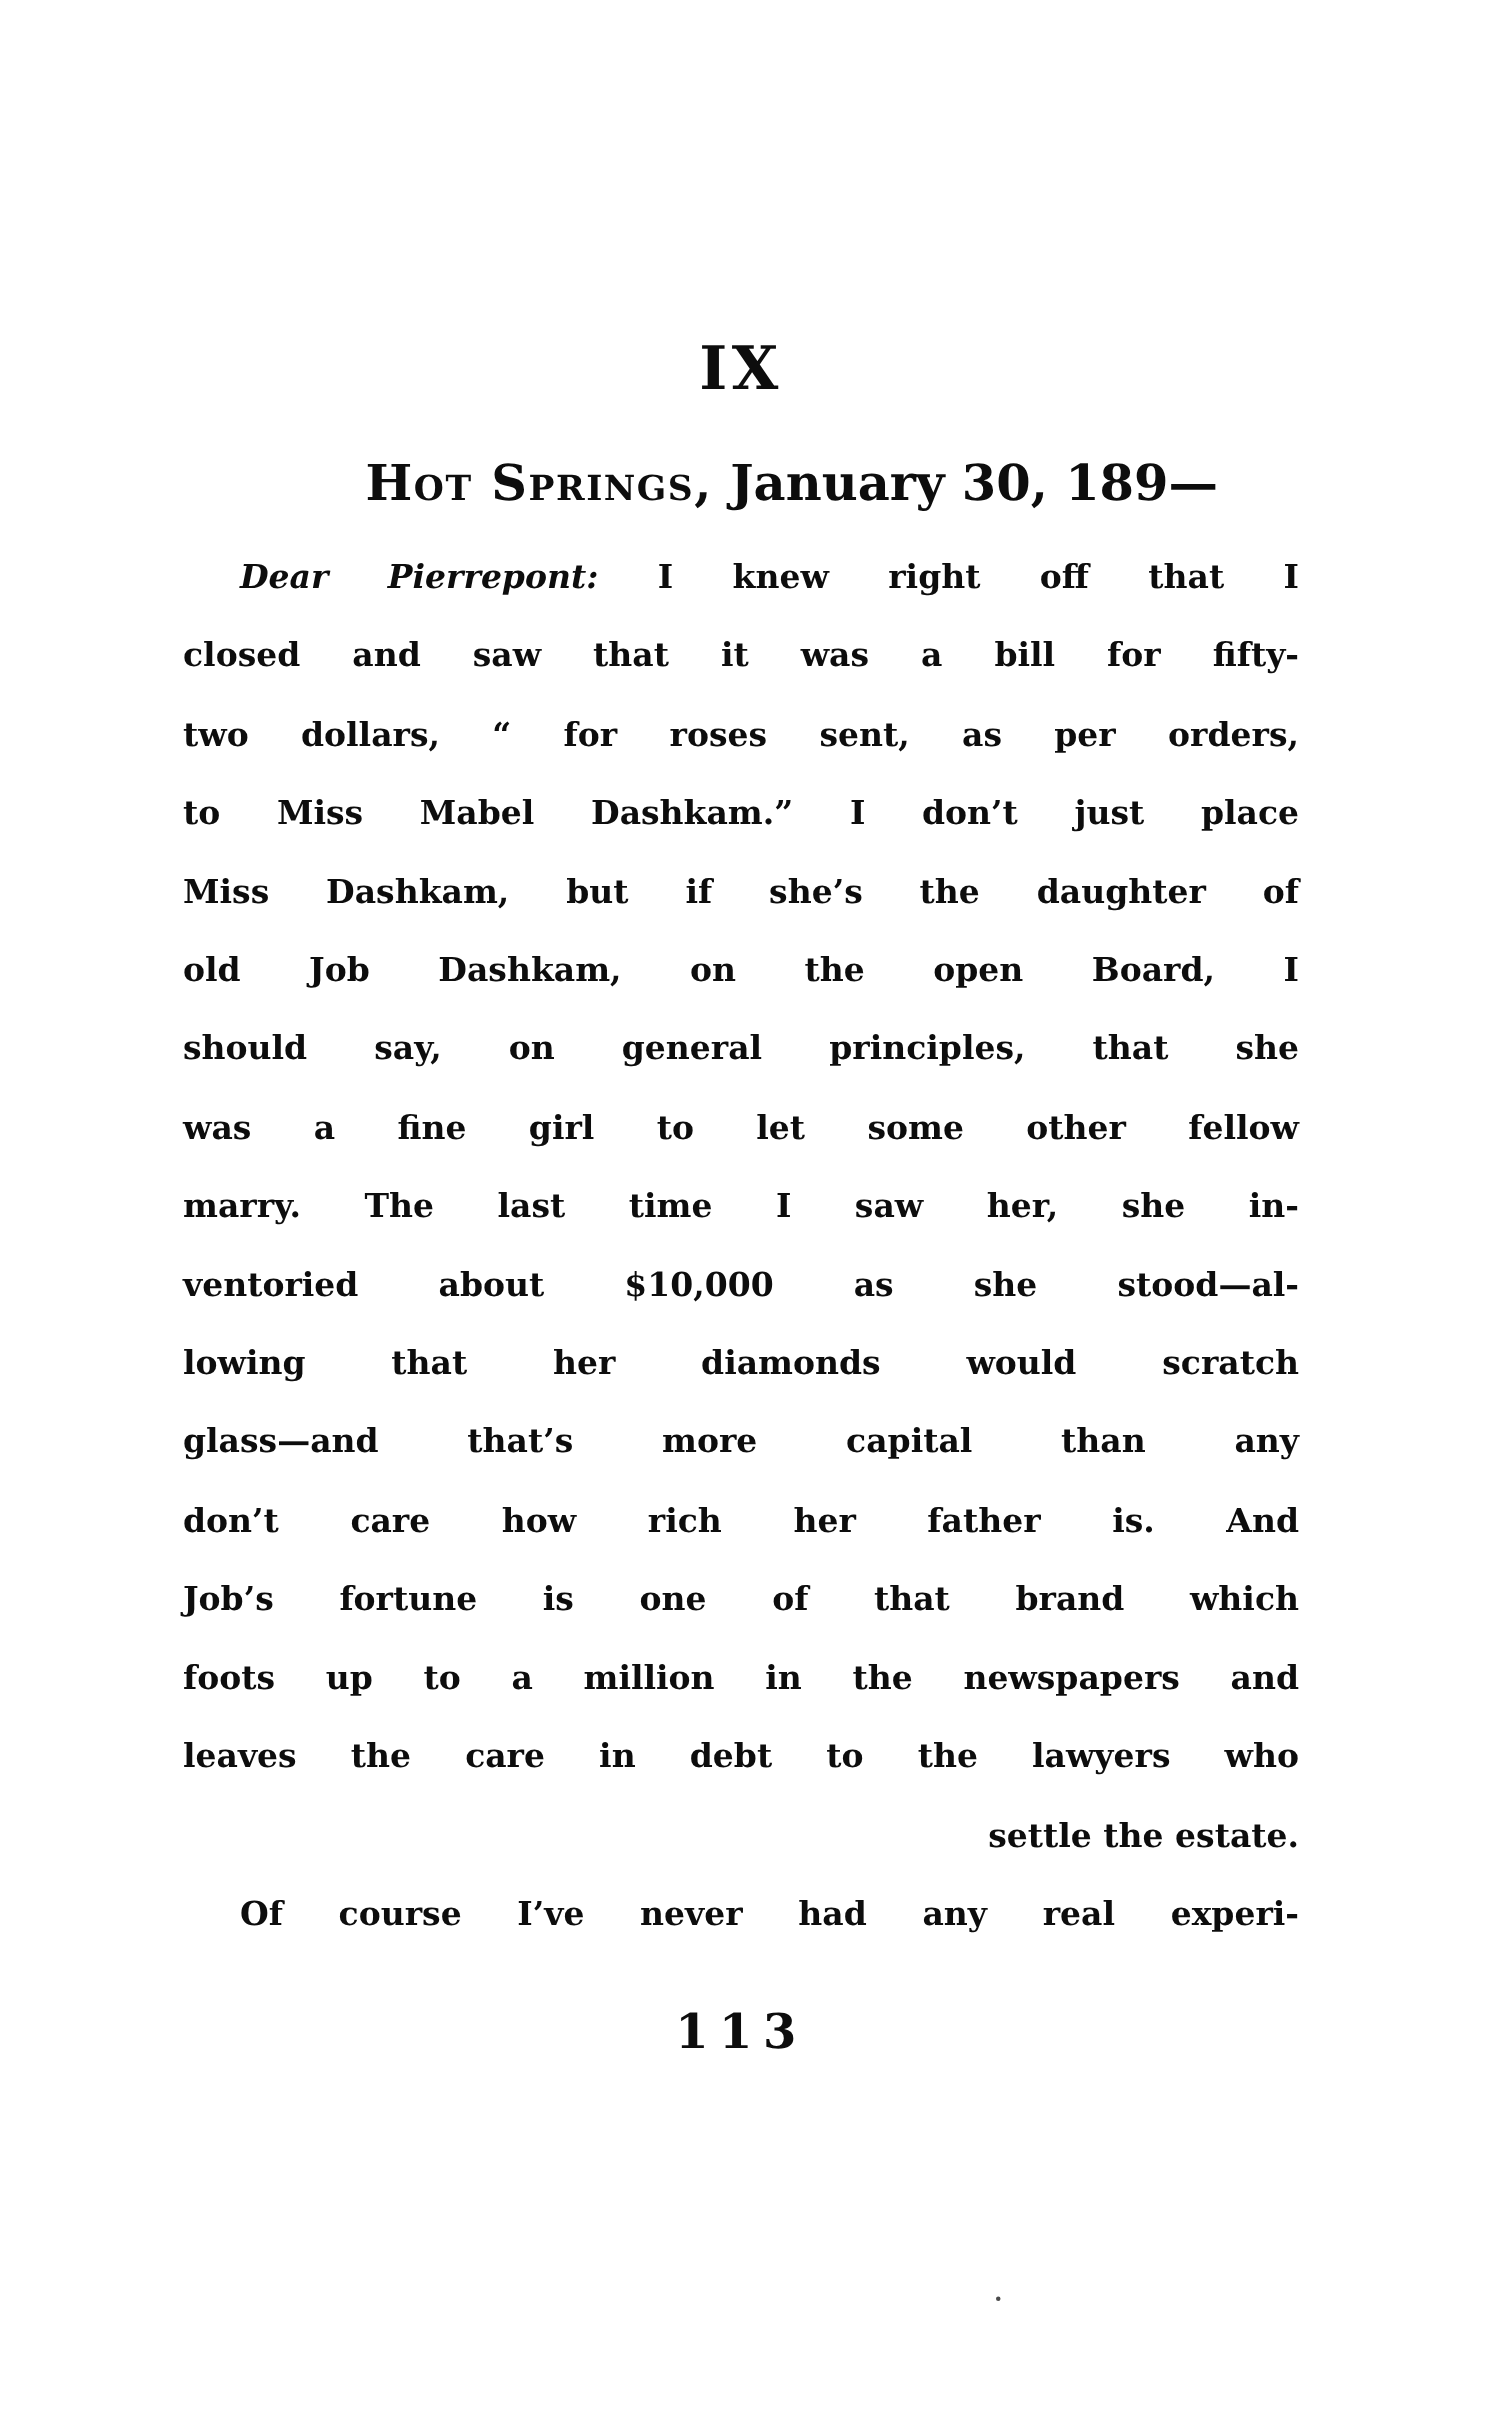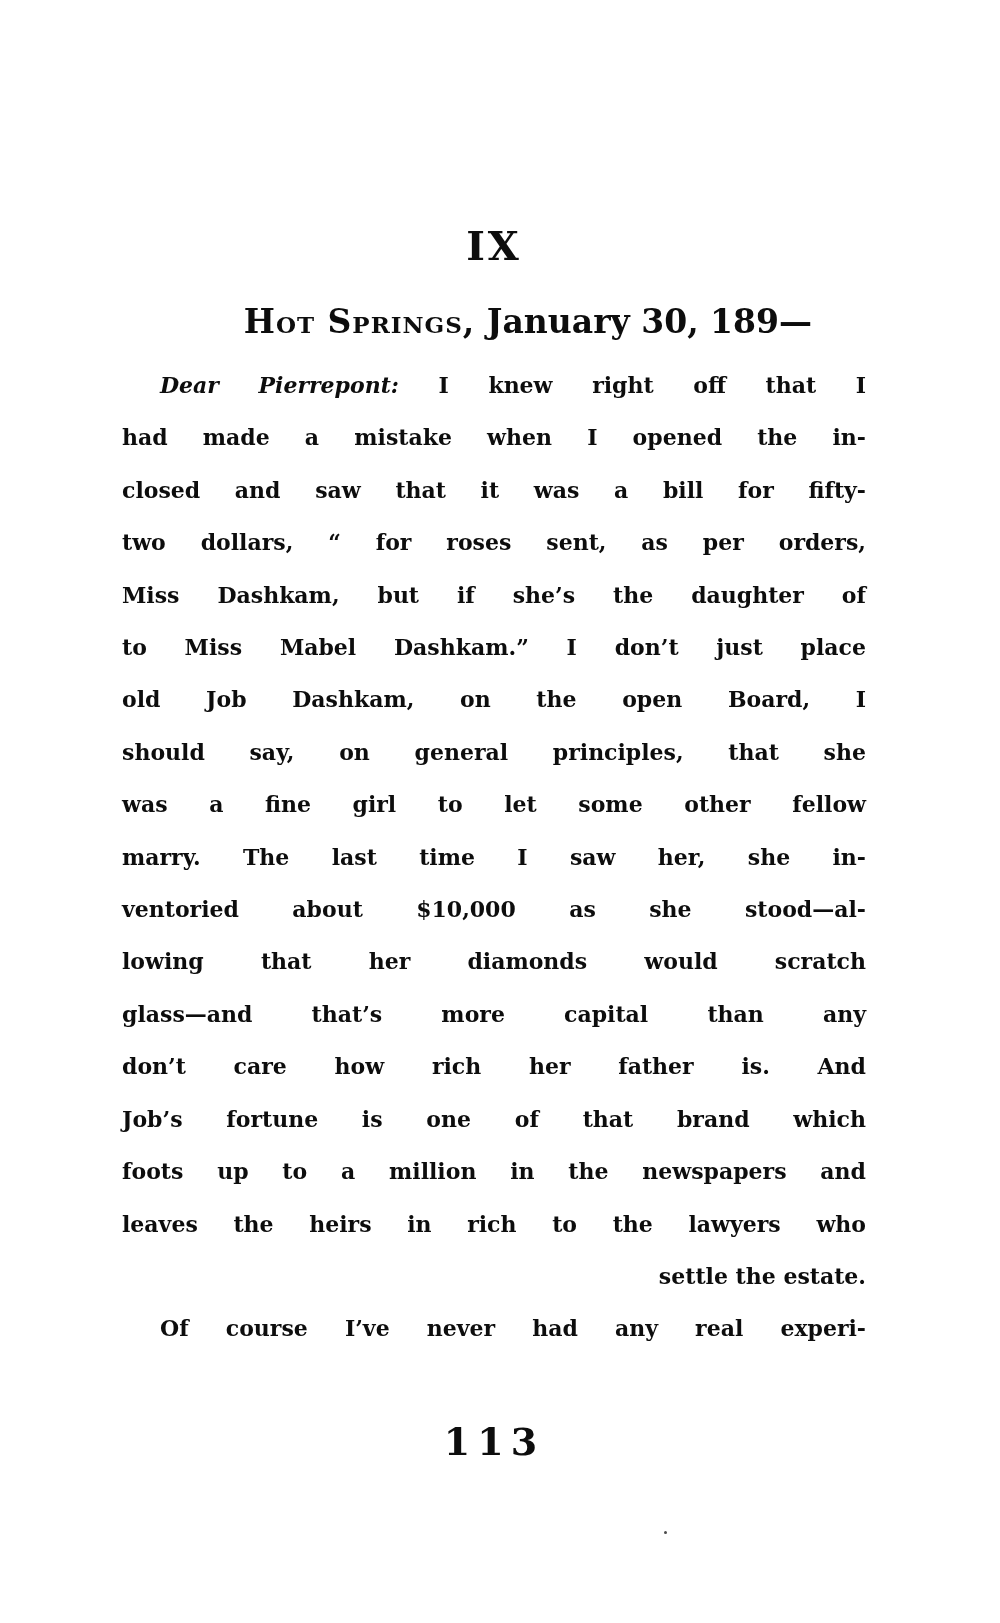--- a/index.html
+++ b/index.html
@@ -63,25 +63,25 @@
   }
   .line.indent {
     box-sizing: border-box;
     padding-left: 38px;
   }
   .italic {
     font-style: italic;
   }
   .pagenum {
     position: absolute;
-    top: 1424px;
+    top: 1336px;
     left: 122px;
     width: 744px;
     text-align: center;
-    font-size: 38px;
+    font-size: 32px;
     font-weight: bold;
     letter-spacing: 7px;
     line-height: 36px;
   }
   .speck {
     position: absolute;
     left: 664px;
     top: 1531px;
     width: 3px;
     height: 3px;
@@ -98,36 +98,35 @@
 
   <div class="dateline">
     <span class="sc">Hot Springs,</span><span> January 30, 189—</span>
   </div>
 
   <div class="letter-body">
     <div class="line j indent">
       <span class="italic">Dear Pierrepont:</span><span> I knew right off that I</span>
     </div>
 
-  <div class="line j">had made a mistake when I opened the in-</div>
       <div class="line j">closed and saw that it was a bill for fifty-</div>
       <div class="line j">two dollars, “ for roses sent, as per orders,</div>
+      <div class="line j">to Miss Mabel Dashkam.” I don’t just place</div>
       <div class="line j">Miss Dashkam, but if she’s the daughter of</div>
-      <div class="line j">to Miss Mabel Dashkam.” I don’t just place</div>
       <div class="line j">old Job Dashkam, on the open Board, I</div>
       <div class="line j">should say, on general principles, that she</div>
       <div class="line j">was a fine girl to let some other fellow</div>
       <div class="line j">marry. The last time I saw her, she in-</div>
       <div class="line j">ventoried about $10,000 as she stood—al-</div>
       <div class="line j">lowing that her diamonds would scratch</div>
       <div class="line j">glass—and that’s more capital than any</div>
       <div class="line j">don’t care how rich her father is. And</div>
       <div class="line j">Job’s fortune is one of that brand which</div>
       <div class="line j">foots up to a million in the newspapers and</div>
-      <div class="line j">leaves the heirs in rich to the lawyers who</div>
+      <div class="line j">leaves the care in debt to the lawyers who</div>
       <div class="line">settle the estate.</div>
       <div class="line j indent">Of course I’ve never had any real experi-</div>
     </div>
 
   <div class="pagenum">113</div>
 
   <div class="speck"></div>
 
 </div>
 

